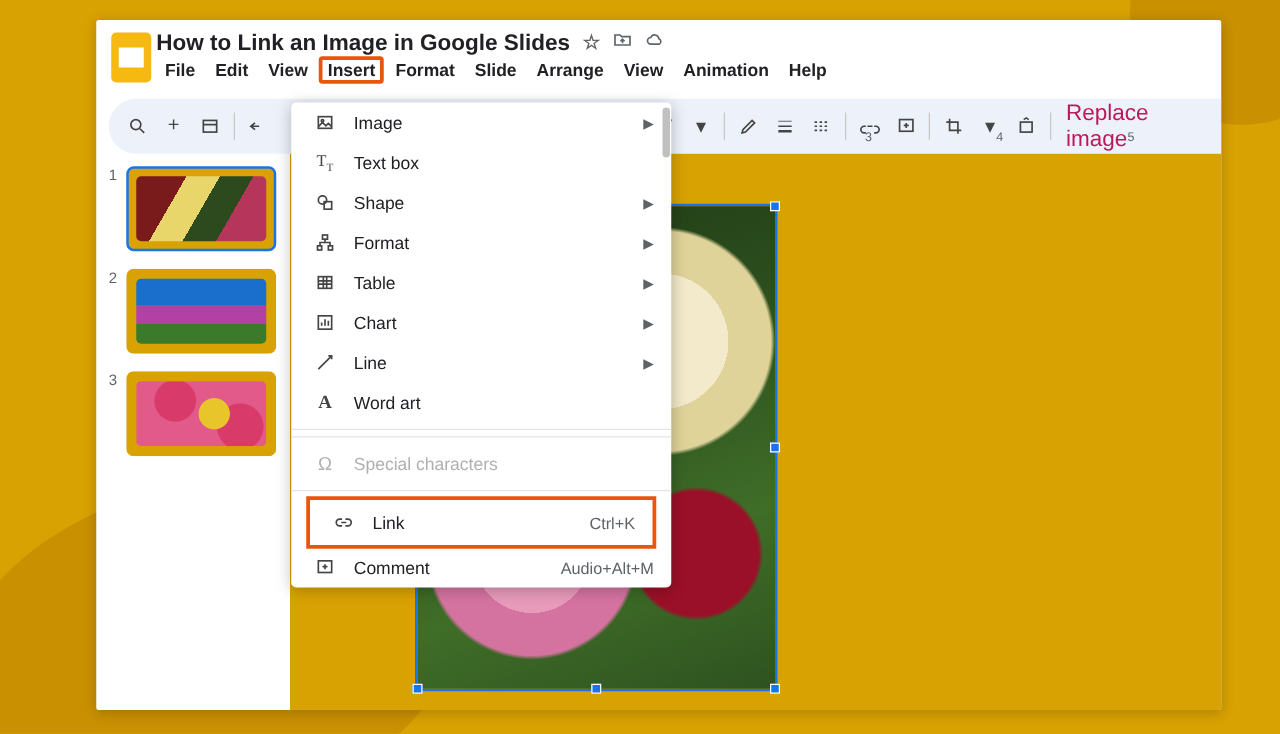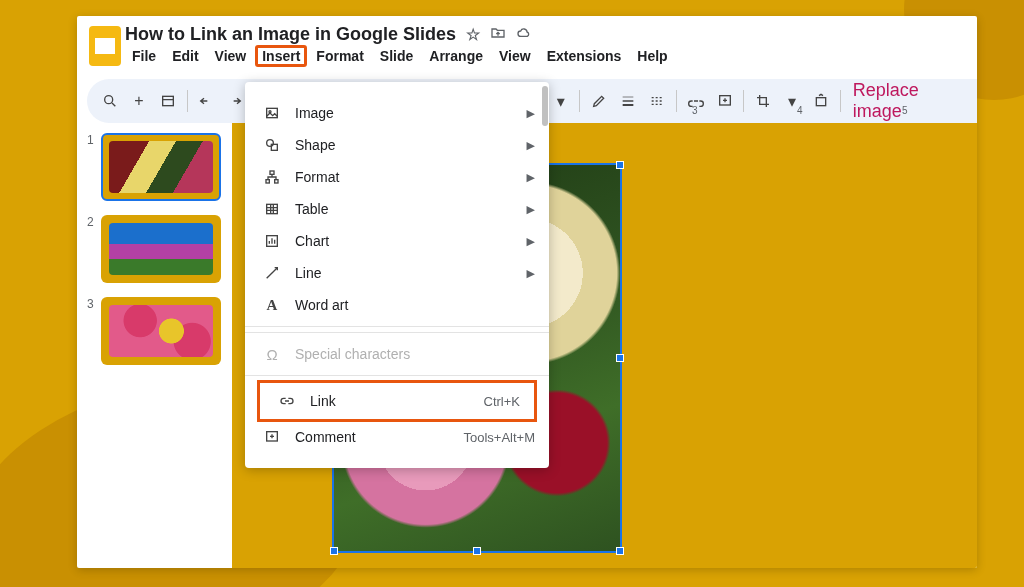--- a/index.html
+++ b/index.html
@@ -210,28 +210,28 @@
   background: #1a73e8;
   border: 1px solid #fff;
 }
 .h-tl{top:-4px;left:-4px}.h-tr{top:-4px;right:-4px}.h-bl{bottom:-4px;left:-4px}.h-br{bottom:-4px;right:-4px}
 .h-tm{top:-4px;left:50%;margin-left:-4px}.h-bm{bottom:-4px;left:50%;margin-left:-4px}
 .h-ml{top:50%;left:-4px;margin-top:-4px}.h-mr{top:50%;right:-4px;margin-top:-4px}
 .rot-handle{position:absolute;top:-22px;left:50%;margin-left:-4px;width:8px;height:8px;background:#1a73e8;border-radius:50%;border:1px solid #fff}
 .rot-line{position:absolute;top:-18px;left:50%;width:1px;height:14px;background:#1a73e8}
 .dropdown {
   position: absolute;
-  left: 168px;
+  left: 156px;
   top: 66px;
   width: 304px;
   background: #fff;
   box-shadow: 0 2px 12px rgba(0,0,0,0.25);
   border-radius: 4px;
   z-index: 50;
-  padding: 15px 0;
+  padding: 0 0;
 }
 .dd-item {
   display: flex;
   align-items: center;
   height: 32px;
   padding: 0 16px;
   font-size: 14px;
   color: #202124;
   position: relative;
 }
@@ -309,21 +309,21 @@
       </div>
       <div class="menubar">
         <div class="menubar-item">File</div>
         <div class="menubar-item">Edit</div>
         <div class="menubar-item">View</div>
         <div class="menubar-item highlight">Insert</div>
         <div class="menubar-item">Format</div>
         <div class="menubar-item">Slide</div>
         <div class="menubar-item">Arrange</div>
         <div class="menubar-item">View</div>
-        <div class="menubar-item">Extensions</div>
+        <div class="menubar-item">Animation</div>
         <div class="menubar-item">Help</div>
       </div>
     </div>
   </div>
 
   <div class="toolbar">
     <div class="t-icon">
         <svg viewBox="0 0 24 24" fill="none" stroke="#444" stroke-width="2">
           <circle cx="10" cy="10" r="6"></circle>
           <path d="M15 15l5 5"></path>
@@ -459,20 +459,26 @@
             <rect x="4" y="5" width="16" height="14"></rect>
             <circle cx="9" cy="10" r="1.5"></circle>
             <path d="M4 17l5-5 4 4 3-3 4 4"></path>
           </svg>
         </span>
       <span>Image</span>
       <span class="arrow">▶</span>
     </div>
     <div class="dd-item">
       <span class="dd-icon">
+          <span style="font-family:serif;font-size:13px">T<sub style="font-size:9px">T</sub></span>
+        </span>
+      <span>Text box</span>
+    </div>
+    <div class="dd-item">
+      <span class="dd-icon">
           <svg viewBox="0 0 24 24" fill="none" stroke="#444" stroke-width="2">
             <circle cx="9" cy="9" r="5"></circle>
             <rect x="11" y="11" width="9" height="9"></rect>
           </svg>
         </span>
       <span>Shape</span>
       <span class="arrow">▶</span>
     </div>
     <div class="dd-item">
       <span class="dd-icon">
@@ -545,17 +551,17 @@
       <span class="kbd">Ctrl+K</span>
     </div>
     <div class="dd-item">
       <span class="dd-icon">
           <svg viewBox="0 0 24 24" fill="none" stroke="#444" stroke-width="2">
             <rect x="4" y="4" width="16" height="14"></rect>
             <path d="M12 8v6M9 11h6"></path>
           </svg>
         </span>
       <span>Comment</span>
-      <span class="kbd">Tools+Alt+M</span>
+      <span class="kbd">Audio+Alt+M</span>
     </div>
   </div>
 
 </div>
 
 </body></html>

